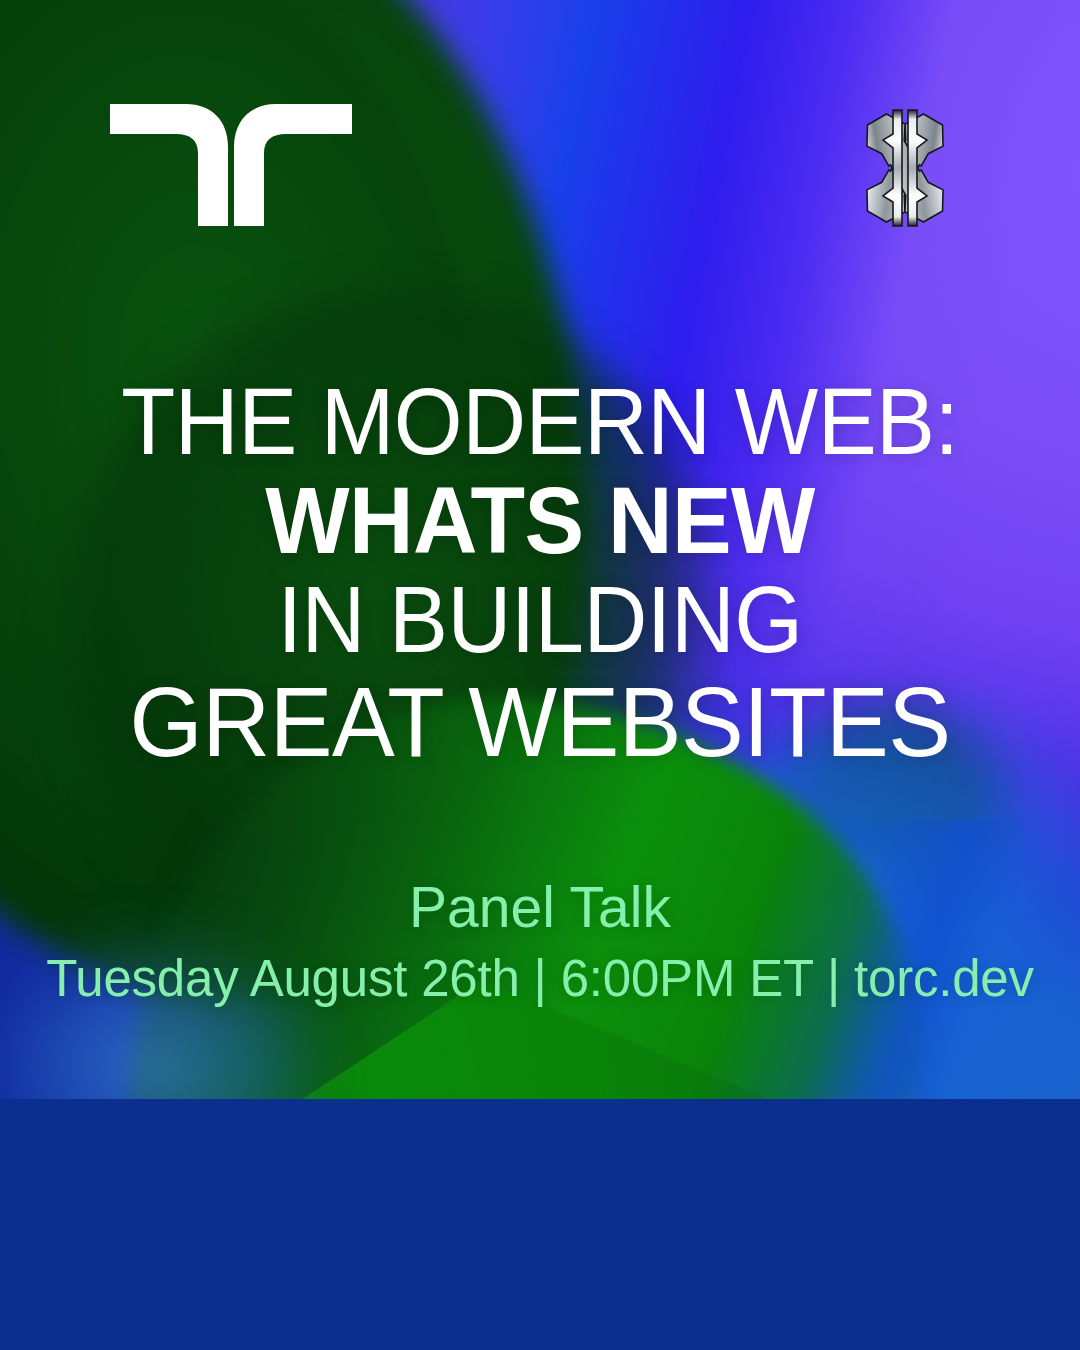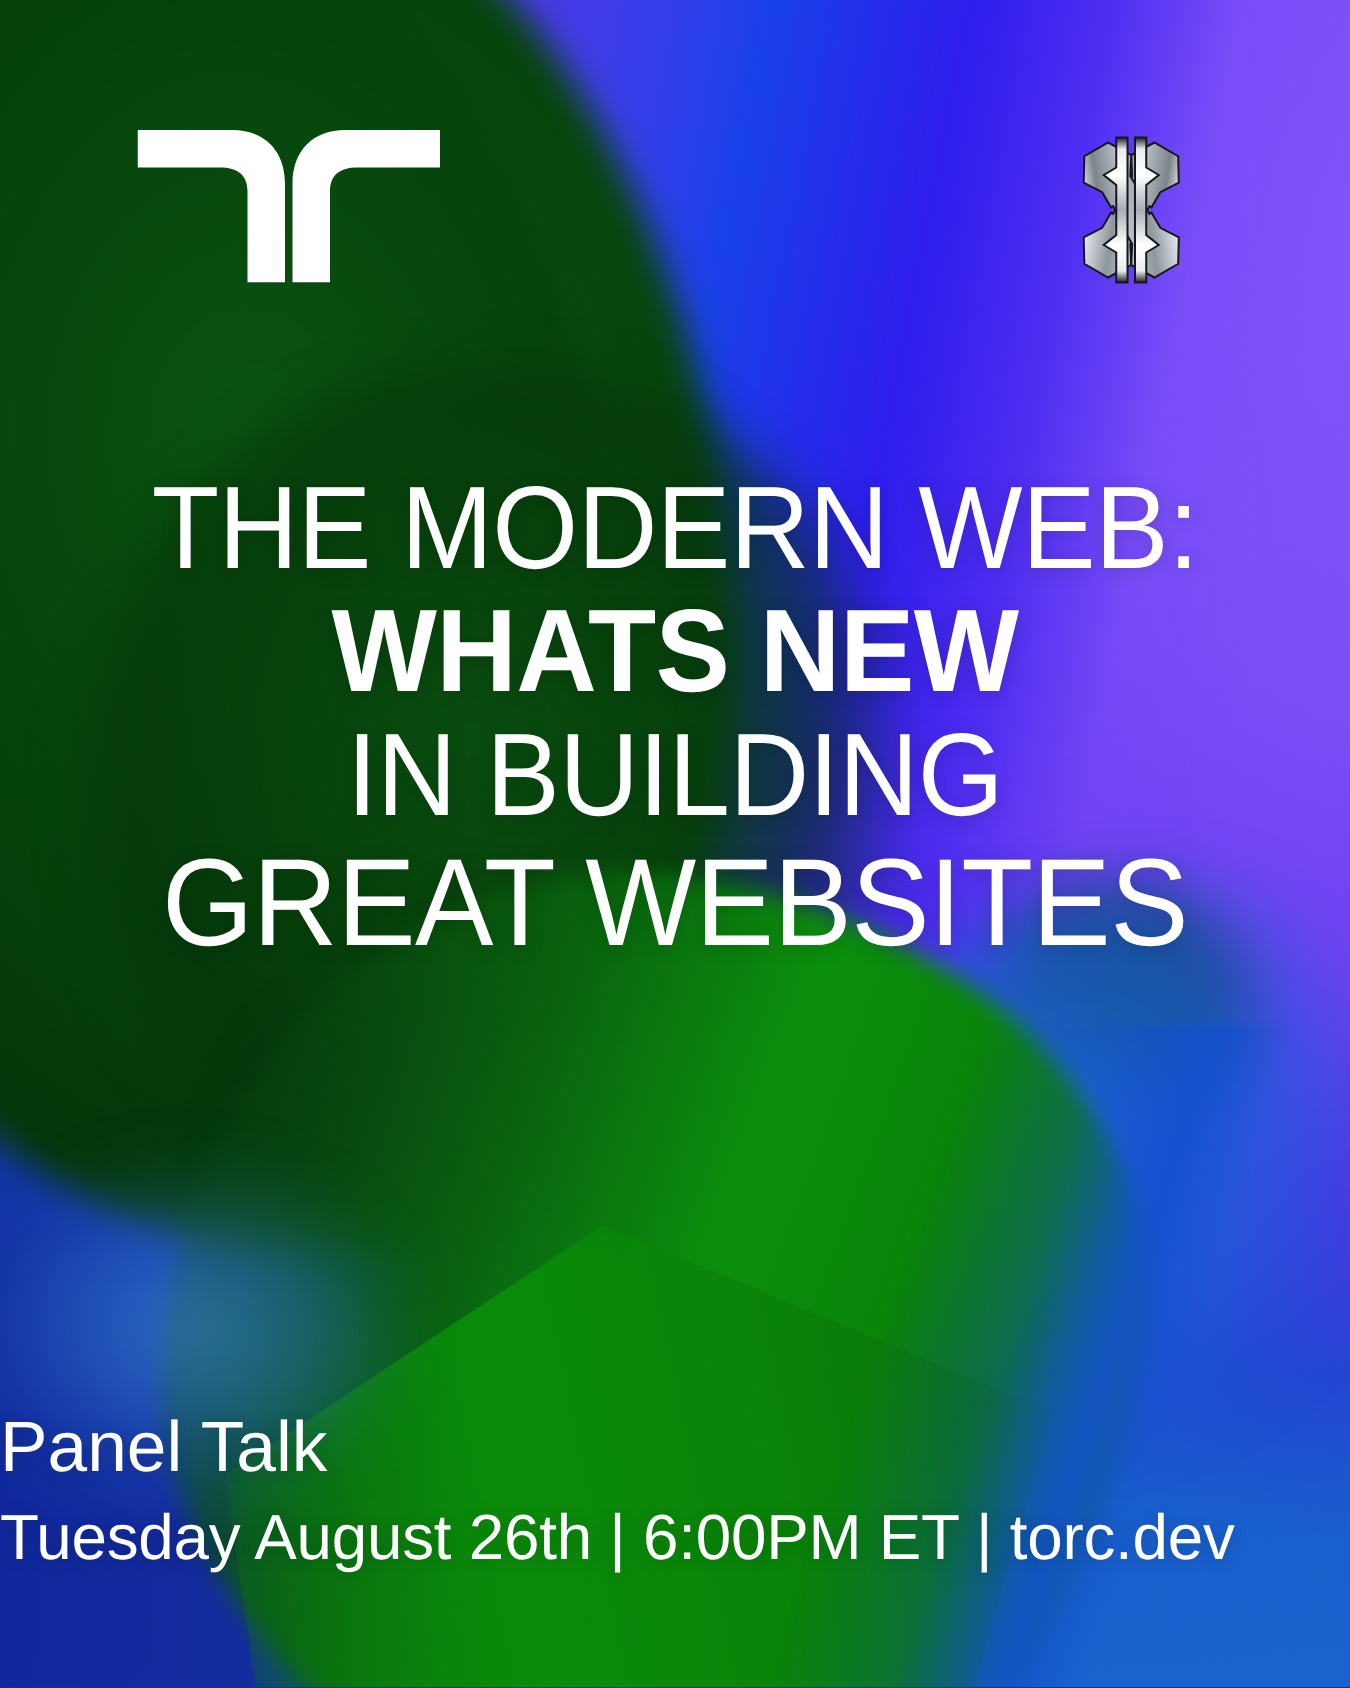--- a/index.html
+++ b/index.html
@@ -6,21 +6,21 @@
 
   html, body {
     width:1080px; height:1350px;
     background:#0b2f8f;
     font-family:"Liberation Sans", sans-serif;
     overflow:hidden;
   }
 
   #poster {
     position:relative;
-    width:1080px; height:1350px;
+    width:1080px; height:1099px;
     overflow:hidden;
     isolation:isolate;
   }
 
   
   .bg-layer { position:absolute; inset:0; }
 
   
   .bg-base {
     background:
@@ -229,22 +229,22 @@
   }
   .hl-1 { font-size:94px; font-weight:300; font-stretch:semi-condensed; transform:scaleX(0.94); }
   .hl-2 { font-size:94px; font-weight:800; font-stretch:semi-condensed; transform:scaleX(0.95); margin-top:8px; }
   .hl-3 { font-size:94px; font-weight:300; font-stretch:semi-condensed; transform:scaleX(0.94); margin-top:8px; }
   .hl-4 { font-size:99px; font-weight:300; font-stretch:semi-condensed; transform:scaleX(0.95); margin-top:8px; }
 
   
   .footer {
     position:absolute;
     left:0; right:0; bottom:92px;
-    text-align:left;
-    color:#ffffff;
+    text-align:center;
+    color:#86efac;
   }
   .ft-title {
     display:block;
     font-size:57px;
     font-weight:400;
     letter-spacing:0px;
     line-height:1.06;
     text-shadow:0 2px 14px rgba(0,0,0,0.18);
   }
   .ft-meta {

